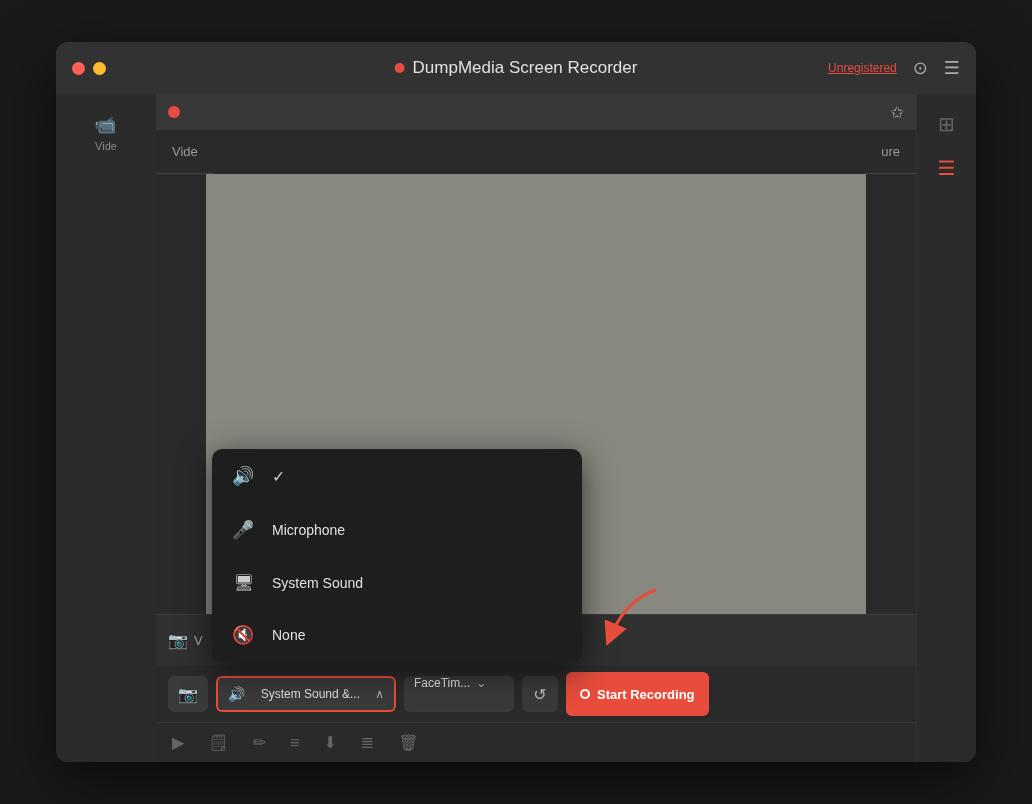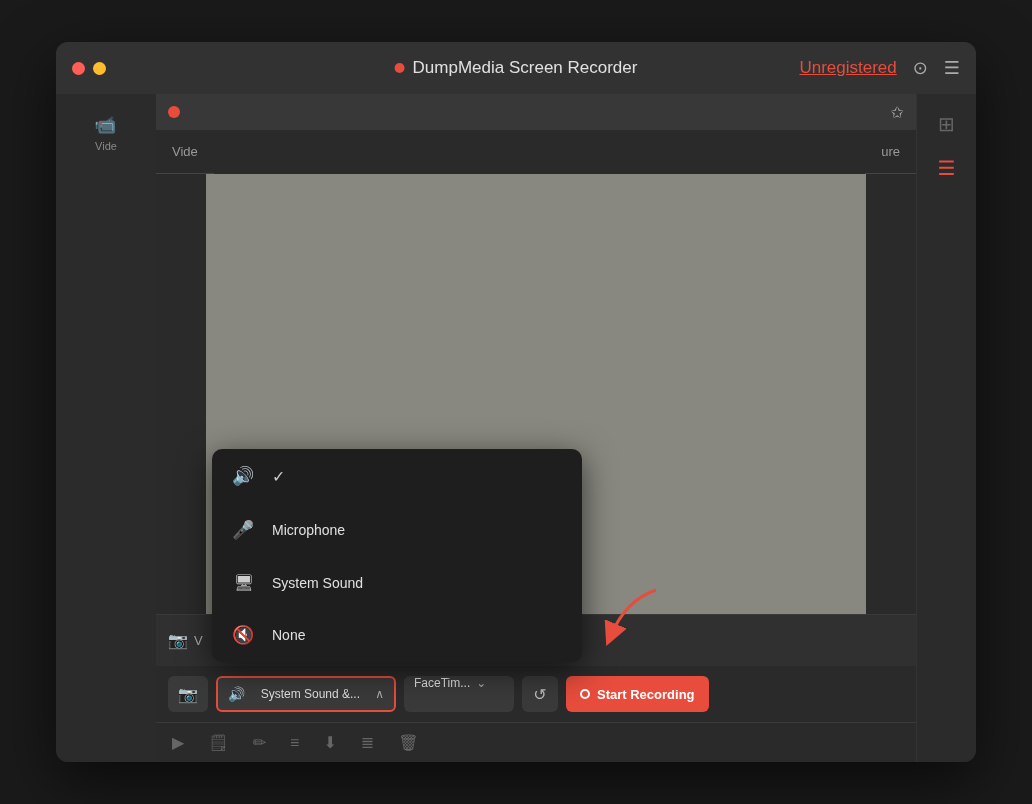--- a/index.html
+++ b/index.html
@@ -61,21 +61,21 @@
     }
     .title-right {
       position: absolute;
       right: 16px;
       display: flex;
       align-items: center;
       gap: 16px;
     }
     .unregistered-link {
       color: #e74c3c;
-      font-size: 17px;
+      font-size: 12px;
       text-decoration: underline;
       cursor: pointer;
     }
     .icon-btn {
       color: #aaa;
       font-size: 18px;
       cursor: pointer;
       background: none;
       border: none;
     }
@@ -229,21 +229,21 @@
       border: none;
       border-radius: 6px;
       color: #bbb;
       font-size: 16px;
       cursor: pointer;
       display: flex;
       align-items: center;
       justify-content: center;
     }
     .btn-start-recording {
-      height: 36px;
+      height: 44px;
       background: #e74c3c;
       border: none;
       border-radius: 6px;
       color: #fff;
       font-size: 13px;
       font-weight: 600;
       cursor: pointer;
       display: flex;
       align-items: center;
       padding: 0 14px;

